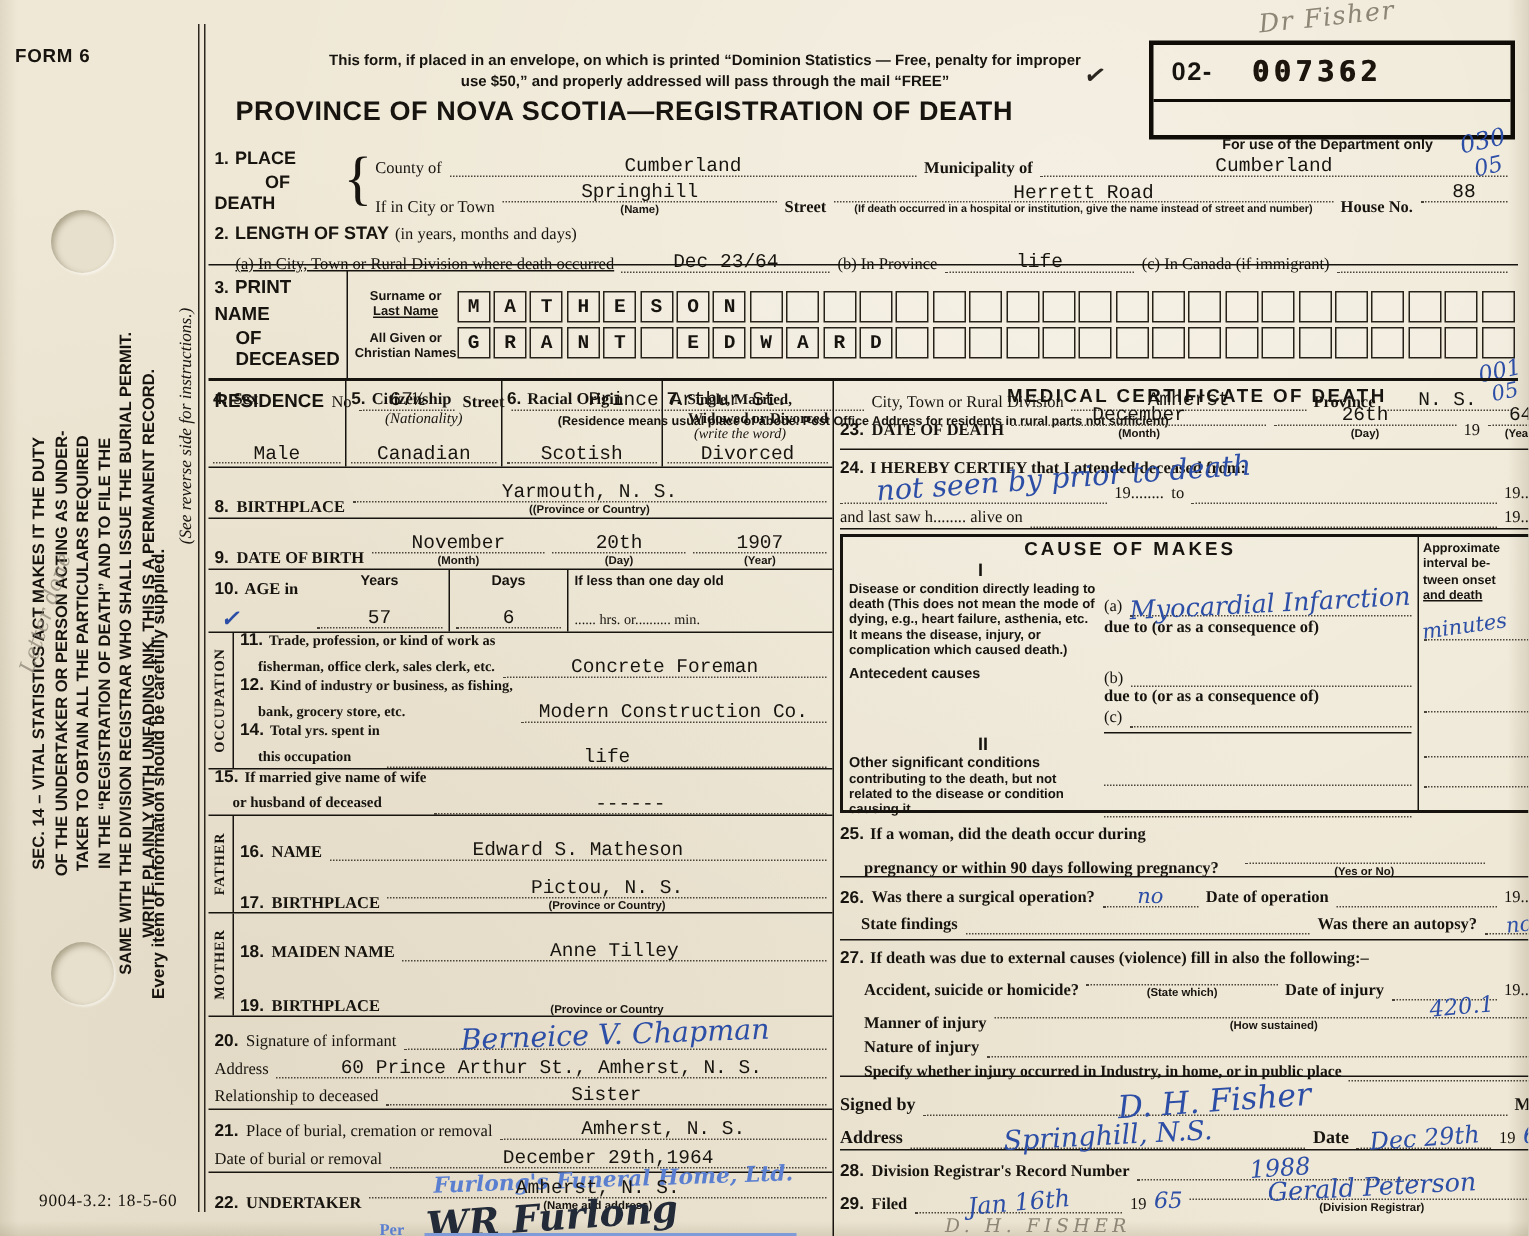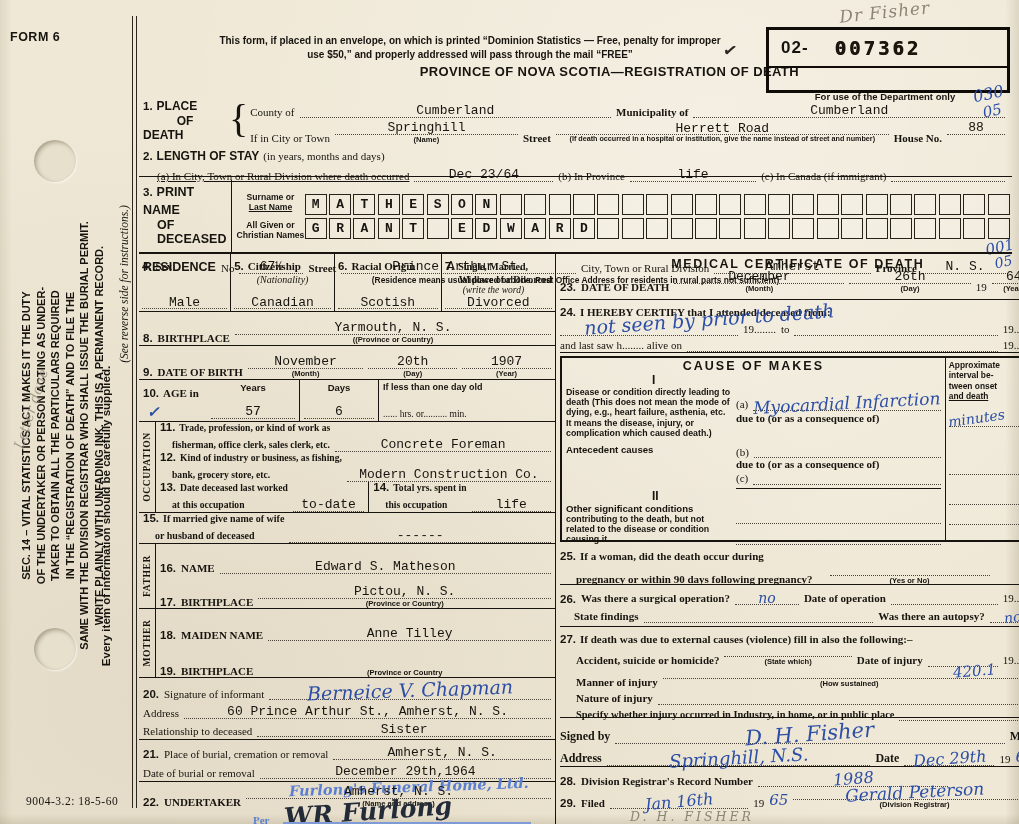--- a/index.html
+++ b/index.html
@@ -69,21 +69,21 @@
   <div class="serif" style="position:absolute;left:26px;top:795px;font-size:11.5px;letter-spacing:.5px;">9004-3.2: 18-5-60</div>
 
   <div class="vrule"></div>
 
   <div class="form">
 
     <div class="sans" style="position:absolute;left:48px;top:34px;width:566px;text-align:center;font-size:10px;line-height:1.35;">
       <div>This form, if placed in an envelope, on which is printed “Dominion Statistics — Free, penalty for improper</div>
       <div>use $50,” and properly addressed will pass through the mail “FREE”</div>
     </div>
-    <div class="sans" style="position:absolute;left:30px;top:64px;width:630px;text-align:right;font-size:13px;letter-spacing:.4px;">PROVINCE OF NOVA SCOTIA—REGISTRATION OF DEATH</div>
+    <div class="sans" style="position:absolute;left:18px;top:64px;width:630px;text-align:left;font-size:18px;letter-spacing:.4px;">PROVINCE OF NOVA SCOTIA—REGISTRATION OF DEATH</div>
 
     <div style="position:absolute;left:584px;top:40px;font-size:17px;font-weight:700;color:#2b2620;transform:rotate(12deg);">✓</div>
 
     <div style="position:absolute;left:627px;top:27px;width:238px;height:60px;border:3px solid #0f0c08;">
       <div style="height:36px;display:flex;align-items:center;gap:26px;padding-left:12px;border-bottom:2px solid #0f0c08;">
         <span class="sans" style="font-size:17px;letter-spacing:1px;">02-</span>
         <span style="font-family:'DejaVu Sans Mono',monospace;font-weight:700;font-size:19px;letter-spacing:3px;color:#1b150d;text-shadow:.6px 0 0 #1b150d;">007362</span>
       </div>
     </div>
     <div class="sans" style="position:absolute;left:627px;top:91px;width:238px;text-align:center;font-size:9.5px;">For use of the Department only</div>
@@ -372,27 +372,20 @@
                 </span>
             </div>
             <div class="frow" style="height:30px;padding:0 4px;">
               <span style="line-height:1.05;"><span class="num">12.</span> <span class="lbl lblb" style="font-size:9.6px;">Kind of industry or business, as fishing,</span><br>
               <span class="lbl lblb" style="font-size:9.6px;margin-left:12px;">bank, grocery store, etc.</span></span>
               <span class="fill">
                   <span class="v">Modern Construction Co.</span>
                 </span>
             </div>
             <div style="height:30px;display:flex;">
-              <div class="frow" style="flex:1.15;padding:0 4px;border-right:1.2px solid #17140f;">
-                <span style="line-height:1.05;"><span class="num">13.</span> <span class="lbl lblb" style="font-size:9.6px;">Date deceased last worked</span><br>
-                <span class="lbl lblb" style="font-size:9.6px;margin-left:12px;">at this occupation</span></span>
-                <span class="fill">
-                    <span class="v">to-date</span>
-                  </span>
-              </div>
               <div class="frow" style="flex:1;padding:0 4px;">
                 <span style="line-height:1.05;"><span class="num">14.</span> <span class="lbl lblb" style="font-size:9.6px;">Total yrs. spent in</span><br>
                 <span class="lbl lblb" style="font-size:9.6px;margin-left:12px;">this occupation</span></span>
                 <span class="fill" style="min-width:40px;">
                     <span class="v">life</span>
                   </span>
               </div>
             </div>
           </div>
         </div>

